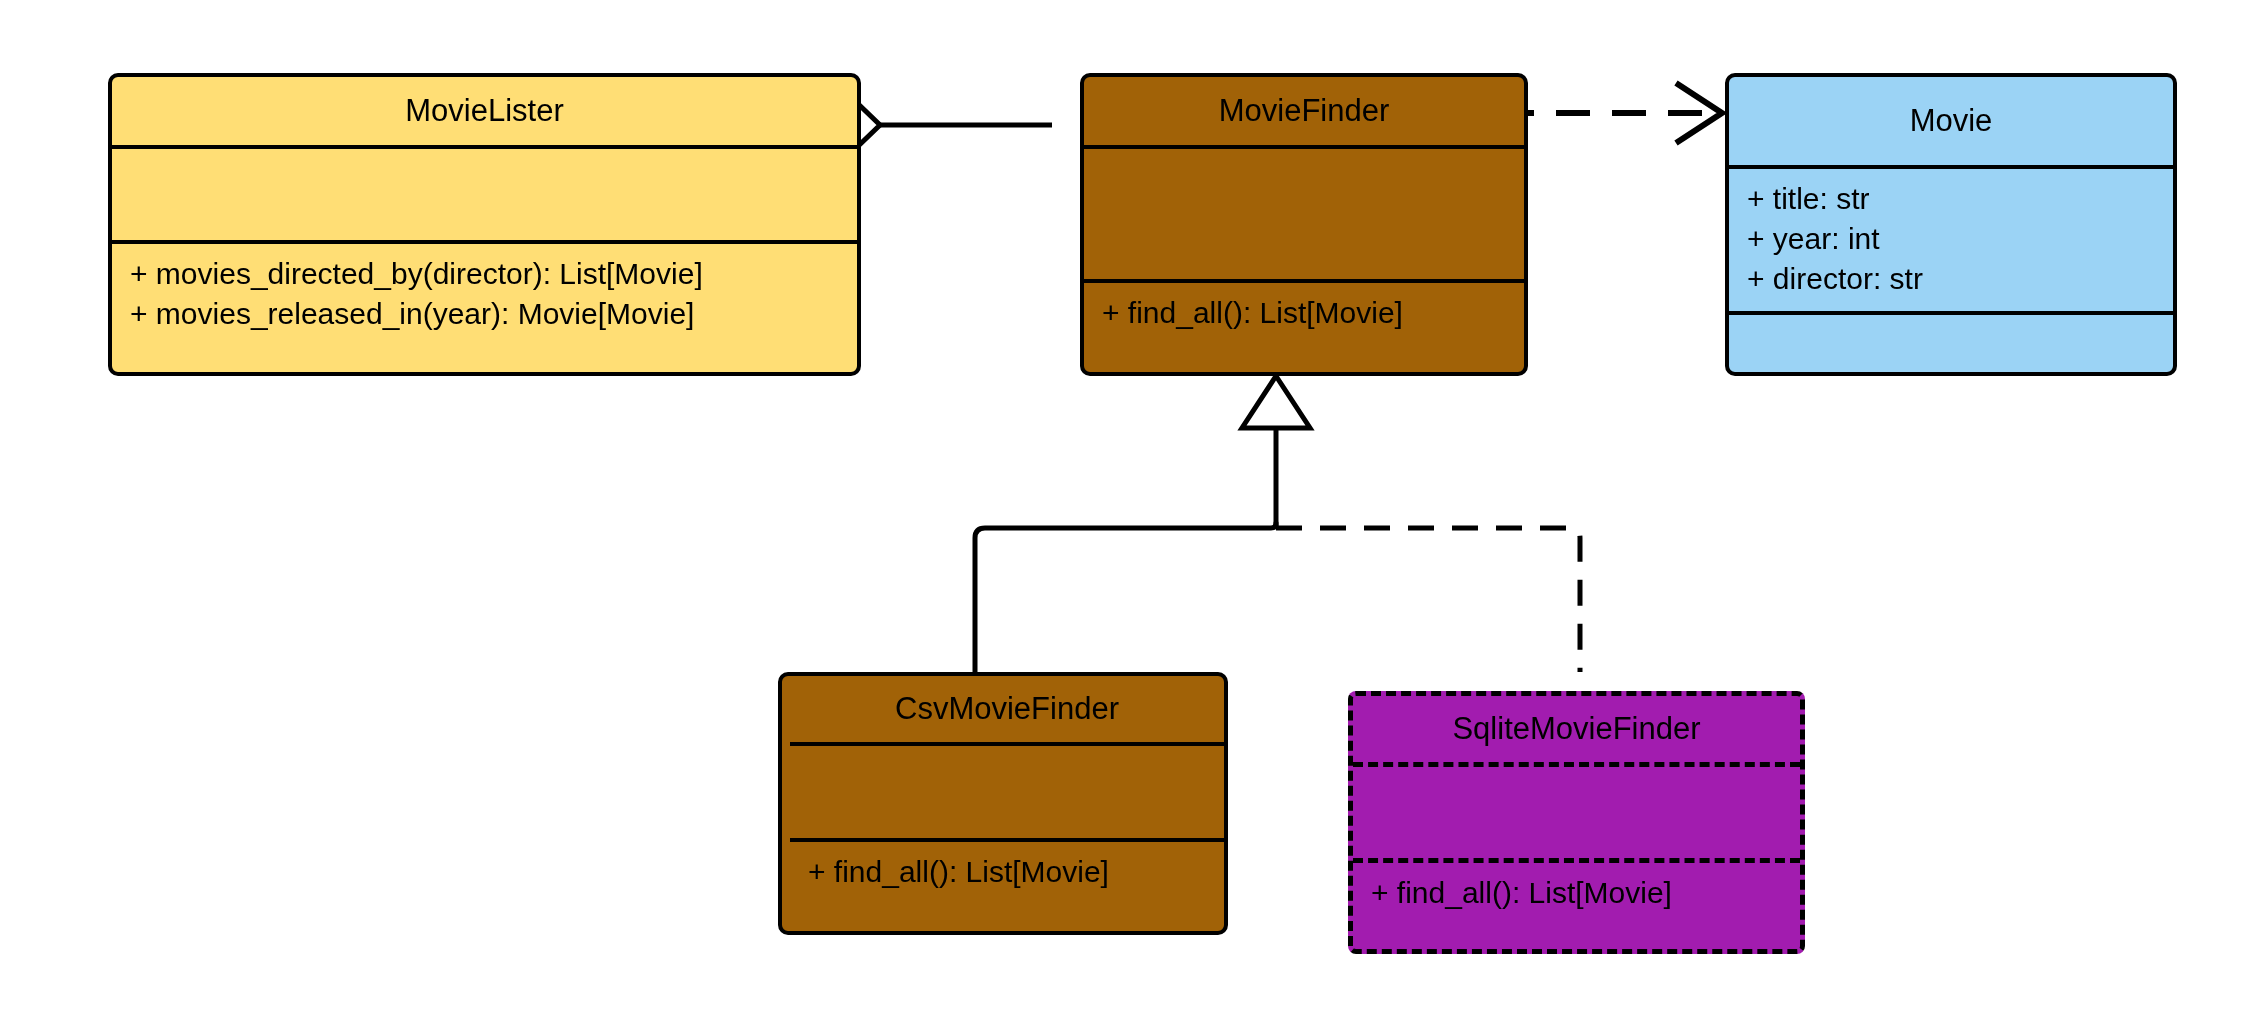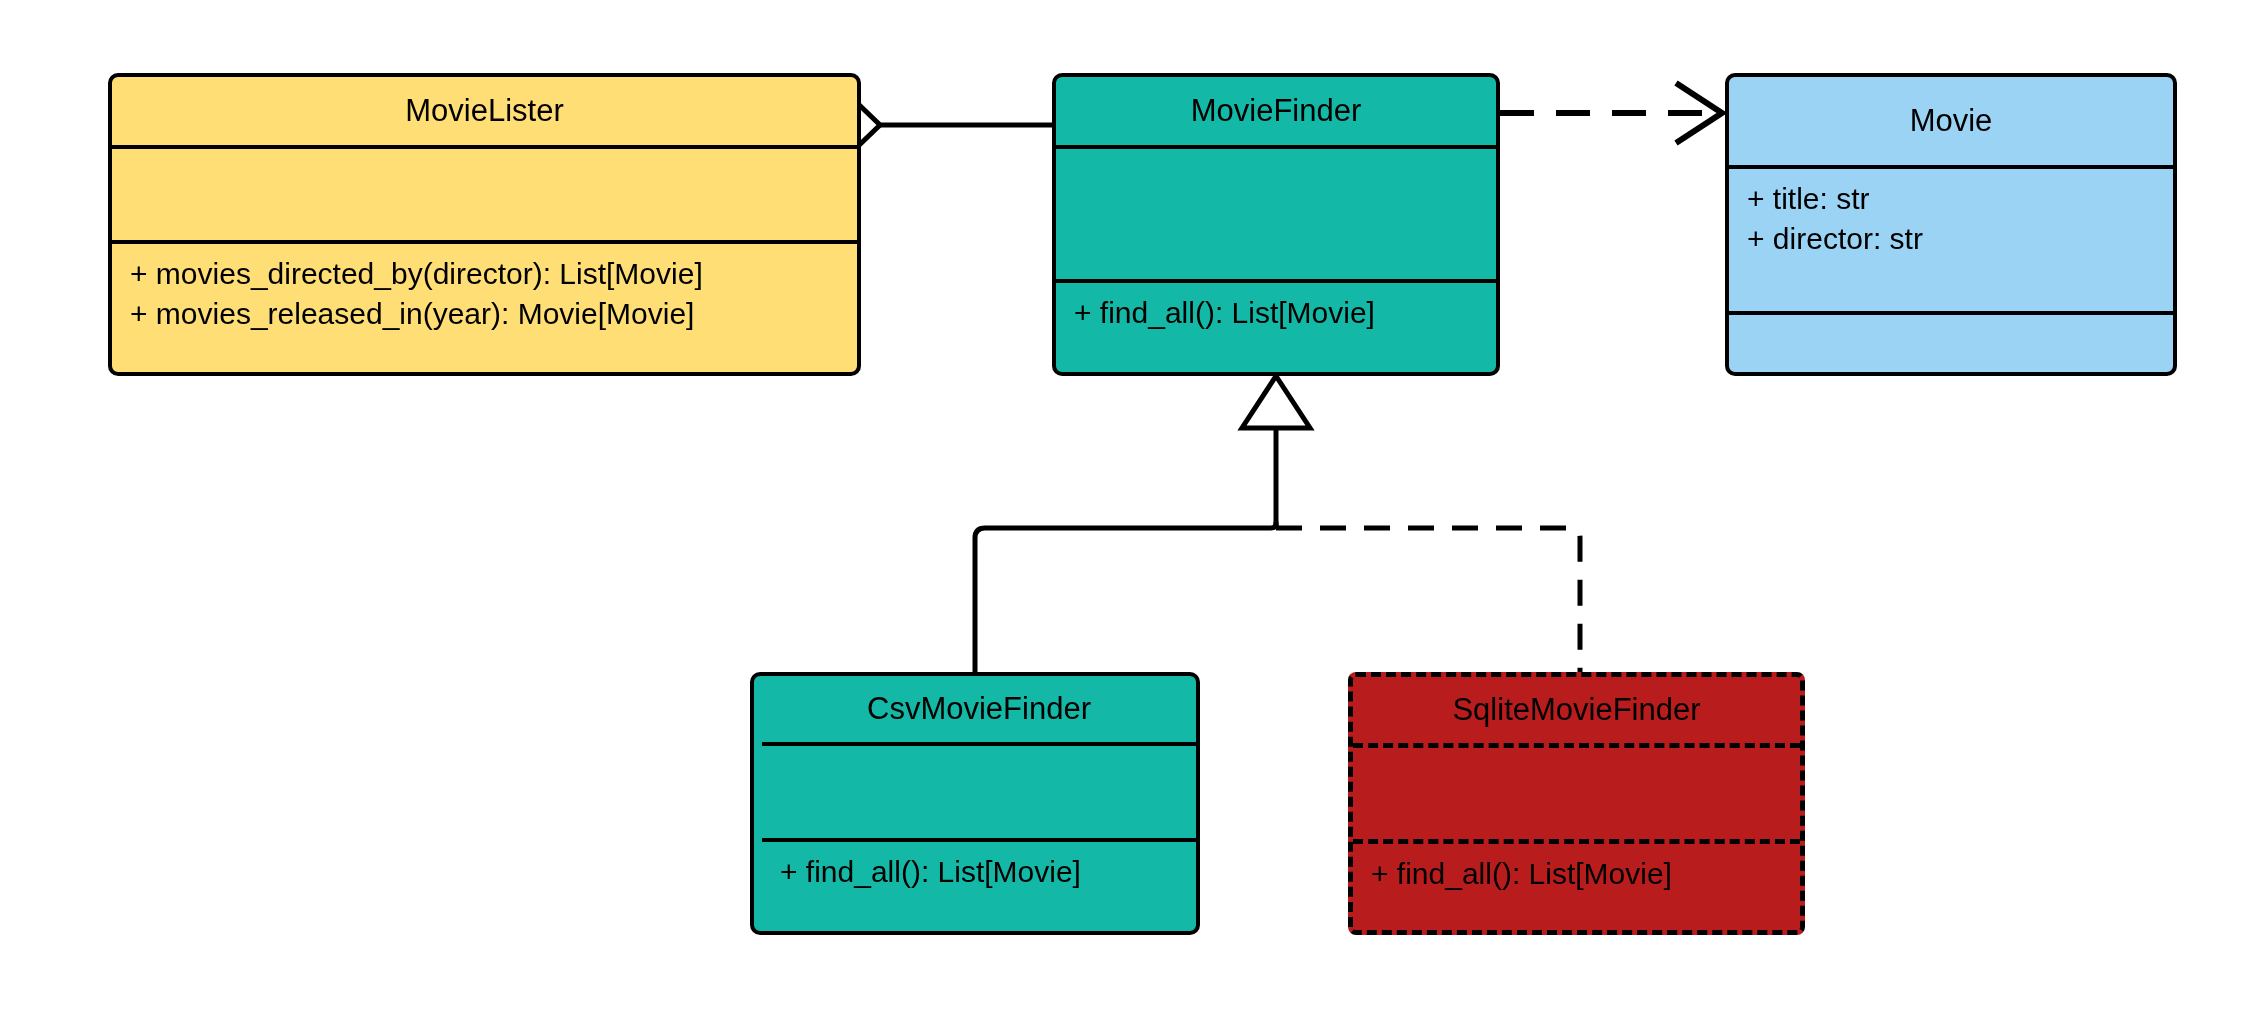--- a/index.html
+++ b/index.html
@@ -68,23 +68,23 @@
     white-space: nowrap;
   }
   .member {
     font-size: 30px;
     color: #000000;
     line-height: 1.33;
     white-space: nowrap;
     padding-left: 18px;
   }
   .fill-amber  { background: #FFDE75; margin-left: 35px; }
-  .fill-green  { background: #14b8a6; }
+  .fill-green  { background: #a16207; margin-left: 28px; }
   .fill-blue   { background: #9BD3F5; }
-  .fill-paleg  { background: #b91c1c; }
+  .fill-paleg  { background: #a21caf; margin-top: 19px; }
 </style>
 </head>
 <body>
 
 <div id="diagram-canvas">
 
   <svg class="edge-layer" viewBox="0 0 2250 1011" width="2250" height="1011">
 
     
     <g>
@@ -135,20 +135,21 @@
       <div class="member">+ find_all(): List[Movie]</div>
     </div>
   </div>
 
   <div class="uml-class fill-blue" style="left:1725px; top:73px; width:452px; height:303px;">
     <div class="compartment name-compartment" style="height:88px;">
       <span class="class-name">Movie</span>
     </div>
     <div class="compartment divider members" style="height:146px;">
       <div class="member">+ title: str</div>
+      <div class="member">+ year: int</div>
       <div class="member">+ director: str</div>
     </div>
     <div class="compartment divider" style="flex:1;"></div>
   </div>
 
   <div class="uml-class fill-green" style="left:750px; top:672px; width:450px; height:263px;padding-left:8px;">
     <div class="compartment name-compartment" style="height:66px;">
       <span class="class-name">CsvMovieFinder</span>
     </div>
     <div class="compartment divider" style="height:96px;"></div>

